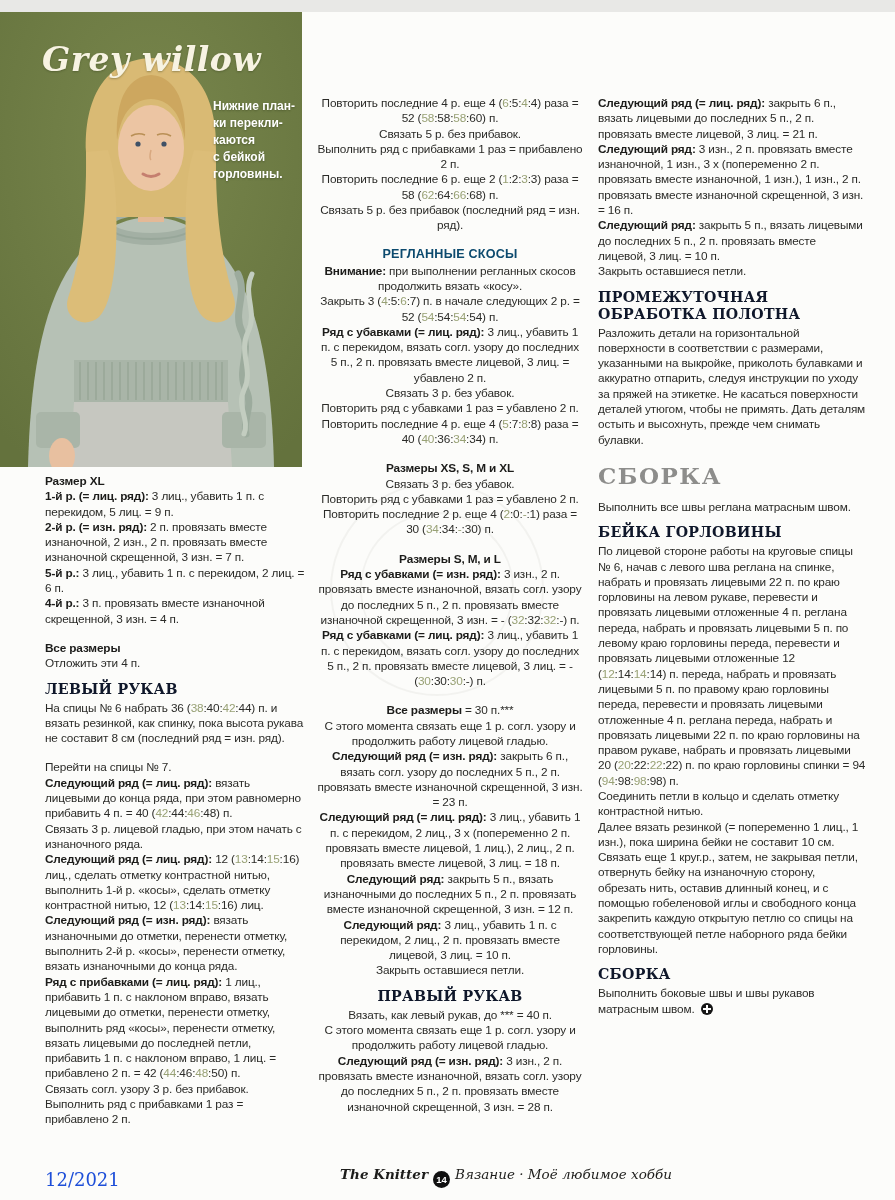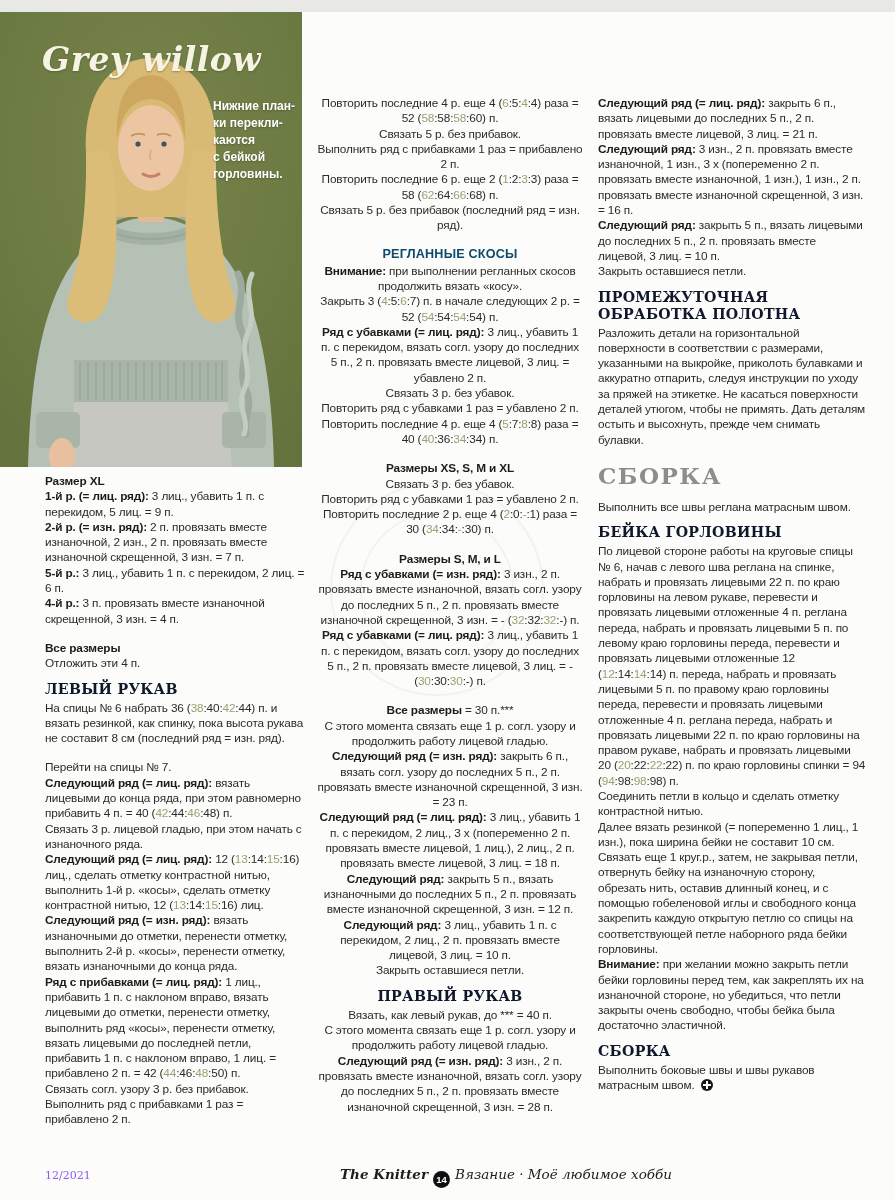--- a/index.html
+++ b/index.html
@@ -31,21 +31,21 @@
   
   .endmark{display:inline-block;width:12px;height:12px;background:#161616;border-radius:50%;
     vertical-align:-2px;position:relative;margin-left:3px;}
   .endmark::before{content:"";position:absolute;left:2px;right:2px;top:5px;height:2px;background:#fff;}
   .endmark::after{content:"";position:absolute;top:2px;bottom:2px;left:5px;width:2px;background:#fff;}
   
   .watermark{position:absolute;left:330px;top:470px;width:210px;height:210px;border:2px solid #b9b9b2;
     border-radius:50%;opacity:.14;pointer-events:none;}
   .watermark::before{content:"";position:absolute;inset:28px;border:2px solid #b9b9b2;border-radius:50%;}
   
-  .footer-issue{position:absolute;left:45px;top:1157px;font-family:"DejaVu Serif",serif;font-size:11px;color:#8b5cf6;text-align:right;}
+  .footer-issue{position:absolute;left:45px;top:1157px;font-family:"DejaVu Serif",serif;font-size:18px;color:#1d4ed8;text-align:right;}
   .footer-center{position:absolute;left:306px;top:1154px;width:400px;text-align:center;
     font-family:"DejaVu Serif",serif;font-style:italic;font-size:13.5px;color:#1d1d1b;white-space:nowrap;}
   .footer-center .brand{font-weight:bold;}
   .pagenum{display:inline-flex;align-items:center;justify-content:center;width:17px;height:17px;border-radius:50%;
     background:#101010;color:#fff;font-size:9.5px;font-weight:bold;font-style:normal;
     font-family:"Liberation Sans",sans-serif;vertical-align:-4px;margin:0 5px;}
 </style>
 </head>
 <body>
 
@@ -157,21 +157,20 @@
       <p>Закрыть оставшиеся петли.</p>
       <h3 class="h-olive">ПРОМЕЖУТОЧНАЯ ОБРАБОТКА ПОЛОТНА</h3>
       <p>Разложить детали на горизонтальной поверхности в соответствии с размерами, указанными на выкройке, приколоть булавками и аккуратно отпарить, следуя инструкции по уходу за пряжей на этикетке. Не касаться поверхности деталей утюгом, чтобы не примять. Дать деталям остыть и высохнуть, прежде чем снимать булавки.</p>
       <h2 class="h-big">СБОРКА</h2>
       <p>Выполнить все швы реглана матрасным швом.</p>
       <h3 class="h-olive">БЕЙКА ГОРЛОВИНЫ</h3>
       <p>По лицевой стороне работы на круговые спицы № 6, начав с левого шва реглана на спинке, набрать и провязать лицевыми 22 п. по краю горловины на левом рукаве, перевести и провязать лицевыми отложенные 4 п. реглана переда, набрать и провязать лицевыми 5 п. по левому краю горловины переда, перевести и провязать лицевыми отложенные 12 (<span class="alt">12</span>:14:<span class="alt">14</span>:14) п. переда, набрать и провязать лицевыми 5 п. по правому краю горловины переда, перевести и провязать лицевыми отложенные 4 п. реглана переда, набрать и провязать лицевыми 22 п. по краю горловины на правом рукаве, набрать и провязать лицевыми 20 (<span class="alt">20</span>:22:<span class="alt">22</span>:22) п. по краю горловины спинки = 94 (<span class="alt">94</span>:98:<span class="alt">98</span>:98) п.</p>
       <p>Соединить петли в кольцо и сделать отметку контрастной нитью.</p>
       <p>Далее вязать резинкой (= попеременно 1 лиц., 1 изн.), пока ширина бейки не составит 10 см.</p>
       <p>Связать еще 1 круг.р., затем, не закрывая петли, отвернуть бейку на изнаночную сторону, обрезать нить, оставив длинный конец, и с помощью гобеленовой иглы и свободного конца закрепить каждую открытую петлю со спицы на соответствующей петле наборного ряда бейки горловины.</p>
-      <p><b>Внимание:</b> при желании можно закрыть петли бейки горловины перед тем, как закреплять их на изнаночной стороне, но убедиться, что петли закрыты очень свободно, чтобы бейка была достаточно эластичной.</p>
       <h3 class="h-olive">СБОРКА</h3>
       <p>Выполнить боковые швы и швы рукавов матрасным швом. <span class="endmark"></span></p>
     </div>
 
   <div class="footer-issue">12/2021</div>
   <div class="footer-center">
     <span class="brand">The Knitter</span><span class="pagenum">14</span><span class="mag">Вязание · Моё любимое хобби</span>
   </div>
 
 </div>

